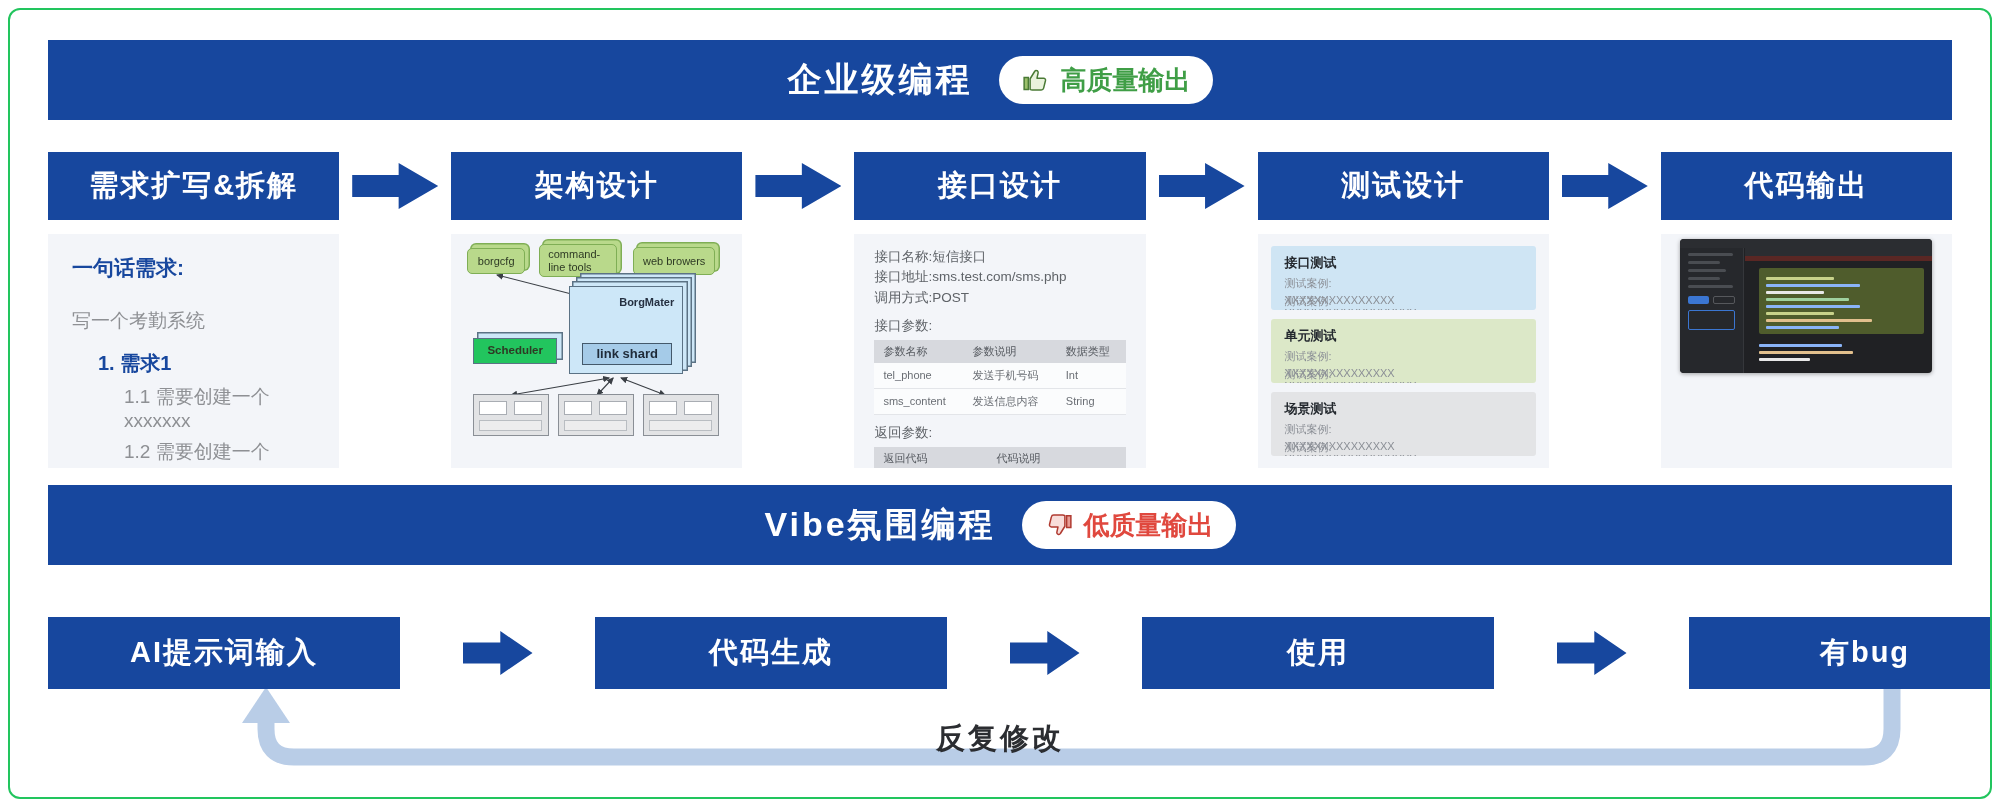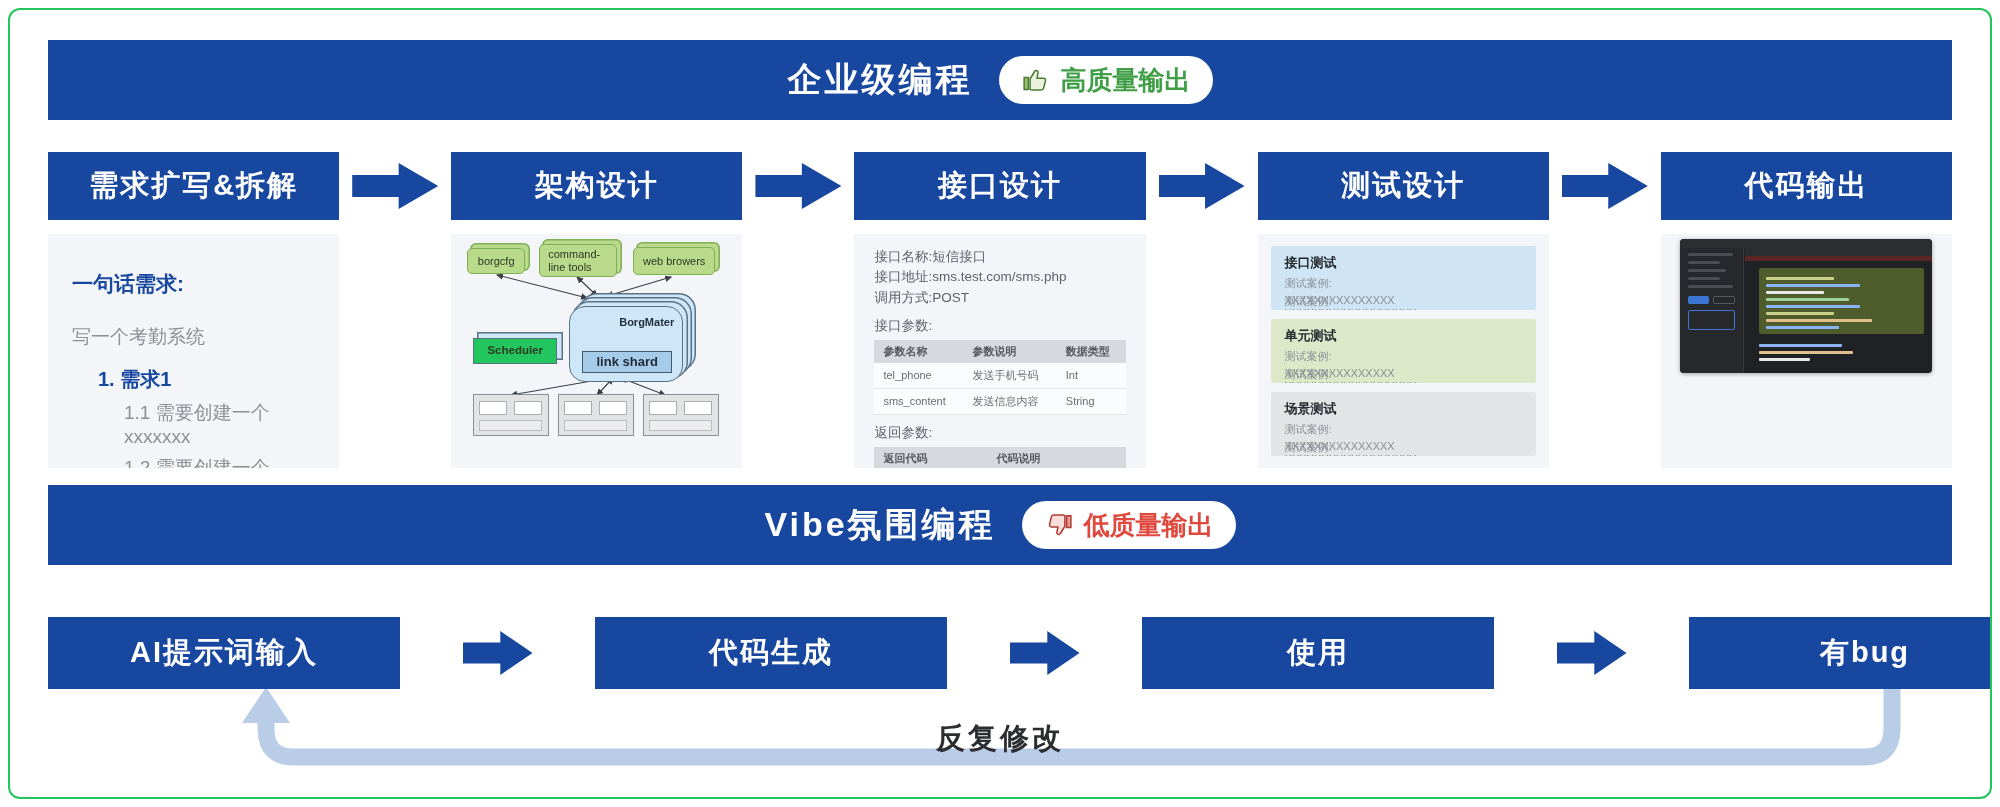--- a/index.html
+++ b/index.html
@@ -28,21 +28,21 @@
   .arrow-cell { flex:0 0 112px; height:68px; display:flex; align-items:center;
     justify-content:center; }
   .block-arrow { width:86px; height:46px; background:#17479e;
     clip-path:polygon(0% 26%,54% 26%,54% 0%,100% 50%,54% 100%,54% 74%,0% 74%); }
   .block-arrow.small { width:70px; height:44px; }
   .stage-body { margin-top:14px; height:234px; background:#f3f5f9; position:relative;
     overflow:hidden; }
 
   
   .req { padding:20px 24px; }
-  .req-title { color:#17479e; font-size:21px; font-weight:700;margin-top:16px; }
+  .req-title { color:#17479e; font-size:21px; font-weight:700; }
   .req-sentence { color:#8e9094; font-size:19px; margin-top:26px; }
   .req-item { color:#17479e; font-size:20px; font-weight:700; margin:16px 0 6px 26px; }
   .req-sub { color:#8e9094; font-size:19px; margin:7px 0 0 52px; }
 
   
   .arch { position:relative; width:100%; height:100%; }
   .arch svg.wires { position:absolute; inset:0; width:100%; height:100%; }
   .anode { position:absolute; font-size:11px; color:#2e3a24; display:flex;
     align-items:center; justify-content:center; text-align:left; line-height:1.15; }
   .green { background:#b9d98b; border:1.5px solid #7fae55; border-radius:5px;
@@ -63,21 +63,21 @@
   .machine .cell { position:absolute; top:6px; width:28px; height:14px; background:#fff;
     border:1px solid #a9adb3; }
   .machine .bar { position:absolute; left:5px; top:25px; width:63px; height:11px;
     background:#ededee; border:1px solid #b9bdc2; }
 
   
   .api { padding:13px 20px; color:#5f6368; }
   .api-meta { font-size:13.5px; line-height:1.5; }
   .api-label { font-size:13.5px; margin-top:9px; }
   table.api-t { width:100%; border-collapse:collapse; margin-top:5px; }
-  table.api-t th { background:#d7d9de; color:#55595f; font-size:11px; font-weight:700;
+  table.api-t th { background:#d7d9de; color:#55595f; font-size:11px; font-weight:400;
     text-align:left; padding:4px 9px; }
   table.api-t td { background:#fbfcfd; color:#6a6e74; font-size:11px; padding:5px 9px;
     border-bottom:1px solid #e3e5e9; }
 
   
   .tests { padding:12px 13px; display:flex; flex-direction:column; gap:9px; }
   .tcard { height:64px; border-radius:3px; padding:8px 14px; overflow:hidden; }
   .tcard.c-blue  { background:#cfe5f4; }
   .tcard.c-green { background:#dce8c8; }
   .tcard.c-gray  { background:#e3e4e6; }
@@ -180,21 +180,21 @@
               <line x1="170" y1="144" x2="214" y2="161"></line>
             </g>
             <g>
               <path d="M131 88 v11 a12 4.5 0 0 0 24 0 v-11" fill="#b9d7ee" stroke="#3a6a9a" stroke-width="1"></path>
               <ellipse cx="143" cy="88" rx="12" ry="4.5" fill="#5b9bd5" stroke="#3a6a9a" stroke-width="1"></ellipse>
             </g>
           </svg>
           <div class="anode green" style="left:16px; top:14px; width:58px; height:26px;">borgcfg</div>
           <div class="anode green" style="left:88px; top:10px; width:78px; height:33px; padding-left:8px; justify-content:flex-start;">command-line tools</div>
           <div class="anode green" style="left:182px; top:13px; width:82px; height:28px;">web browers</div>
-          <div class="anode blue-stack" style="left:118px; top:72px; width:114px; height:76px;border-radius:16px;">
+          <div class="anode blue-stack" style="left:118px; top:52px; width:114px; height:88px;">
             <span class="master-label">BorgMater</span>
             <span class="shard">link shard</span>
           </div>
           <div class="anode blue-stack2" style="left:22px; top:104px; width:84px; height:26px; font-size:11.5px;">Scheduler</div>
           <div class="machine" style="left:22px;">
             <span class="cell" style="left:5px;"></span>
                 <span class="cell" style="left:40px;"></span>
                 <span class="bar"></span>
           </div>
           <div class="machine" style="left:107px;">

